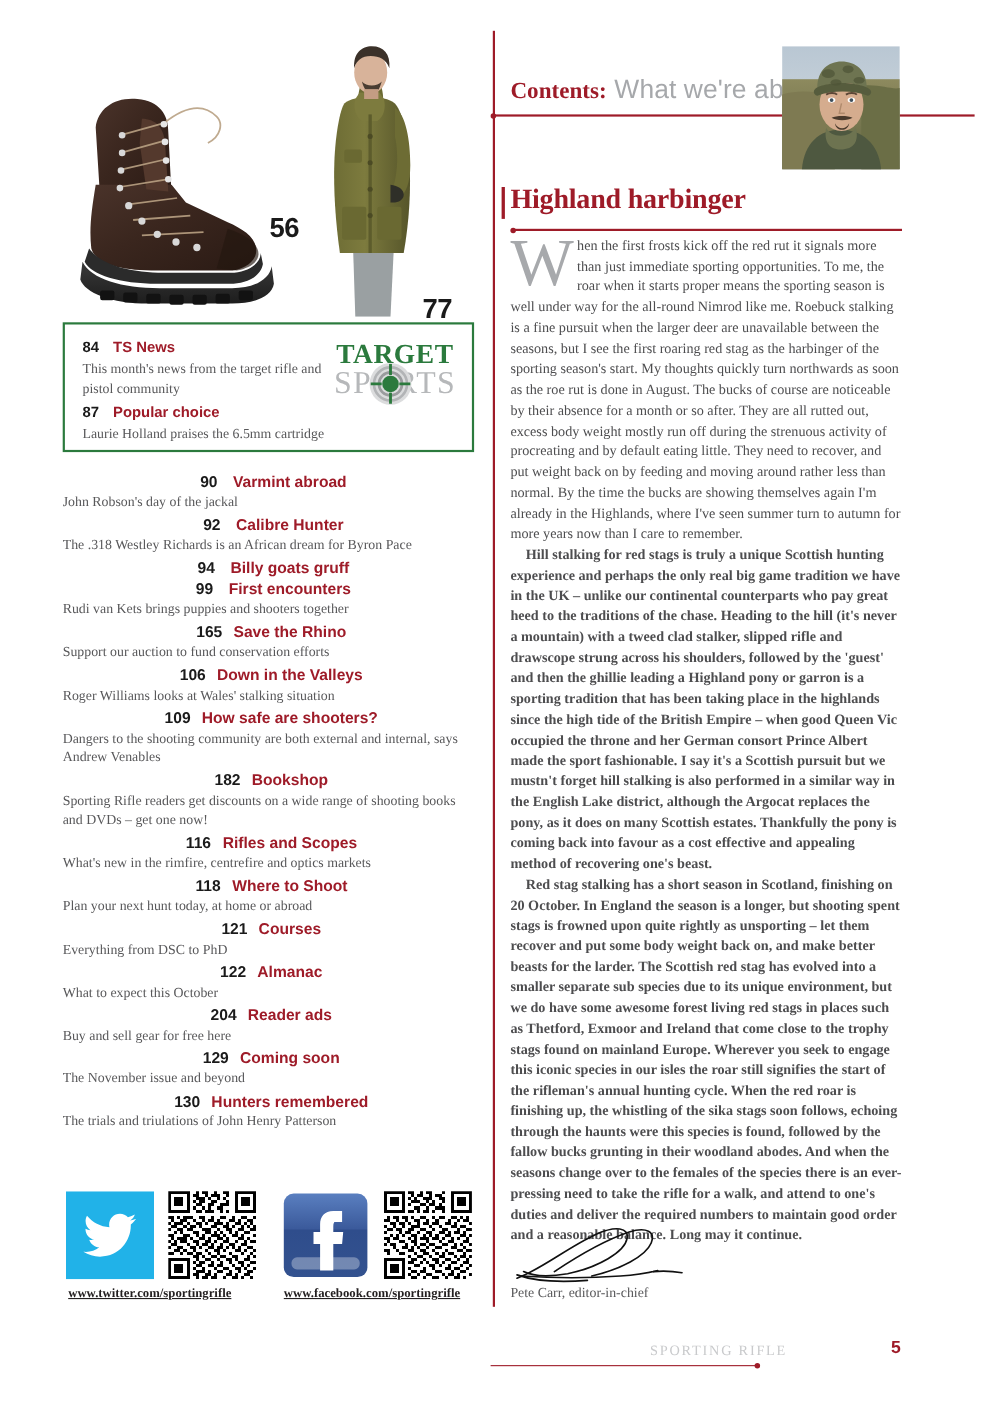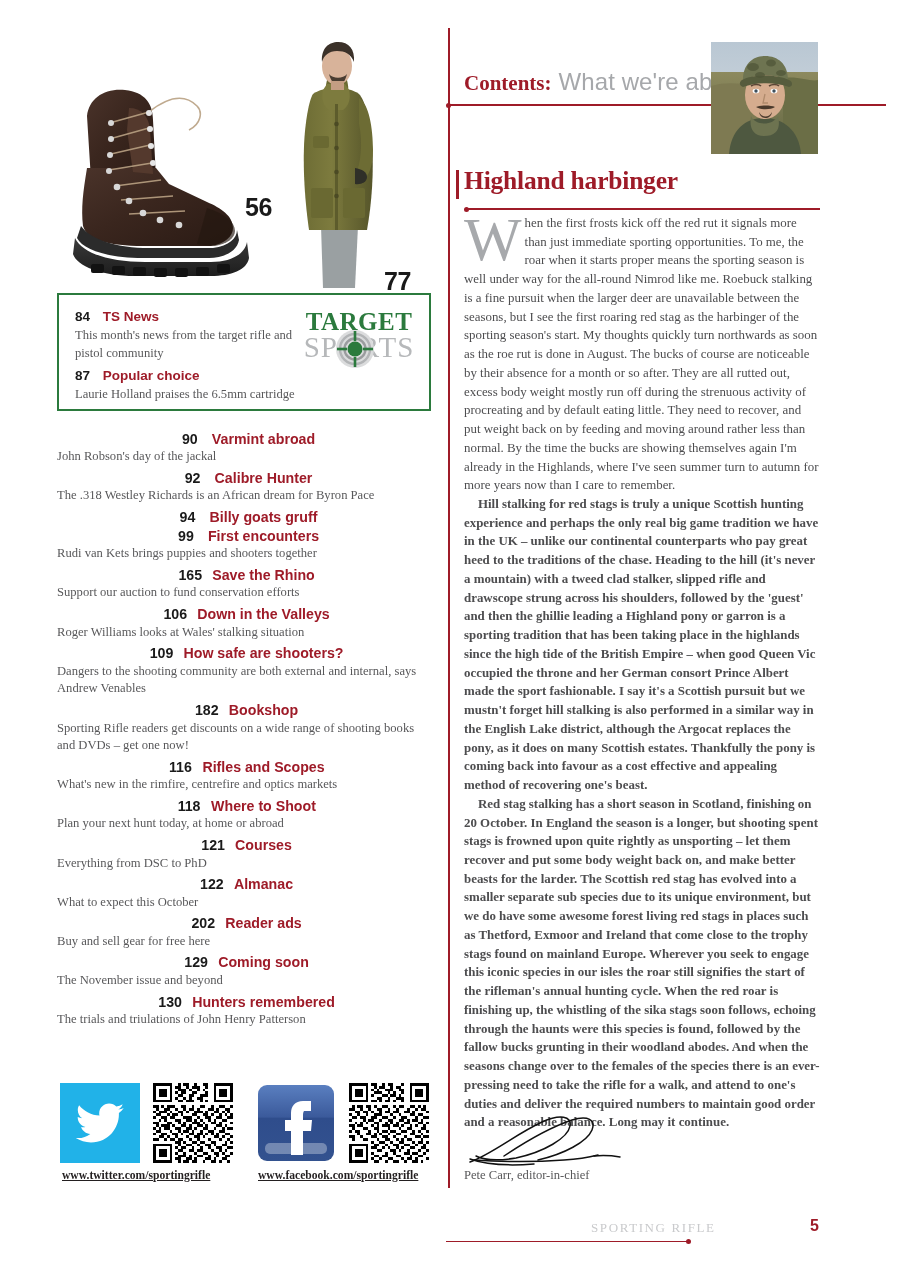--- a/index.html
+++ b/index.html
@@ -295,21 +295,21 @@
     </div>
     <div class="toc-item">
       <span class="toc-head"><span class="toc-num">121</span><span class="toc-title">Courses</span></span>
       <div class="toc-desc">Everything from DSC to PhD</div>
     </div>
     <div class="toc-item">
       <span class="toc-head"><span class="toc-num">122</span><span class="toc-title">Almanac</span></span>
       <div class="toc-desc">What to expect this October</div>
     </div>
     <div class="toc-item">
-      <span class="toc-head"><span class="toc-num">202</span><span class="toc-title">Reader ads</span></span>
+      <span class="toc-head"><span class="toc-num">204</span><span class="toc-title">Reader ads</span></span>
       <div class="toc-desc">Buy and sell gear for free here</div>
     </div>
     <div class="toc-item">
       <span class="toc-head"><span class="toc-num">129</span><span class="toc-title">Coming soon</span></span>
       <div class="toc-desc">The November issue and beyond</div>
     </div>
     <div class="toc-item">
       <span class="toc-head"><span class="toc-num">130</span><span class="toc-title">Hunters remembered</span></span>
       <div class="toc-desc">The trials and triulations of John Henry Patterson</div>
     </div>

